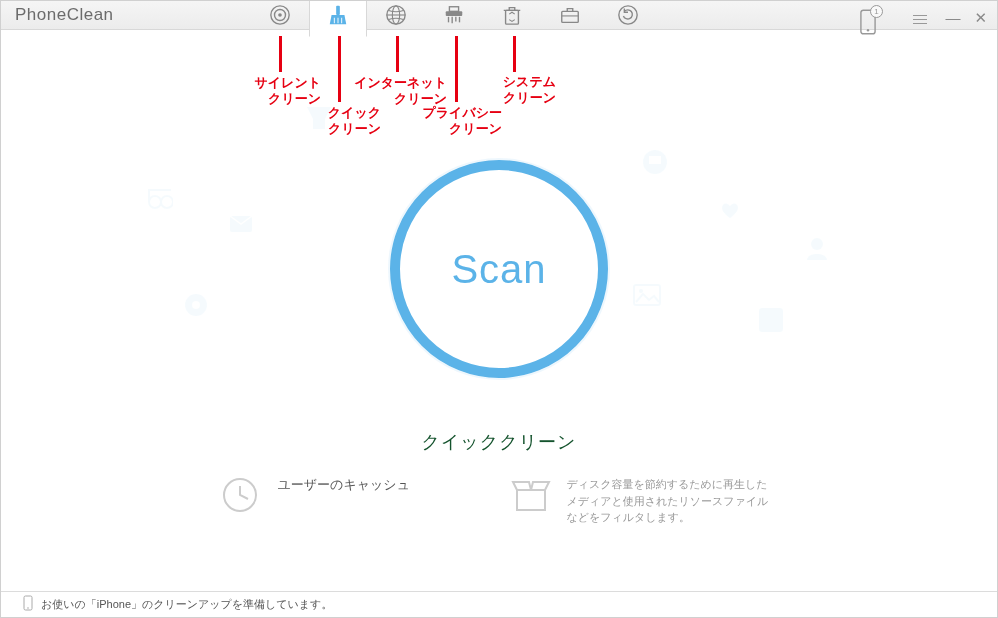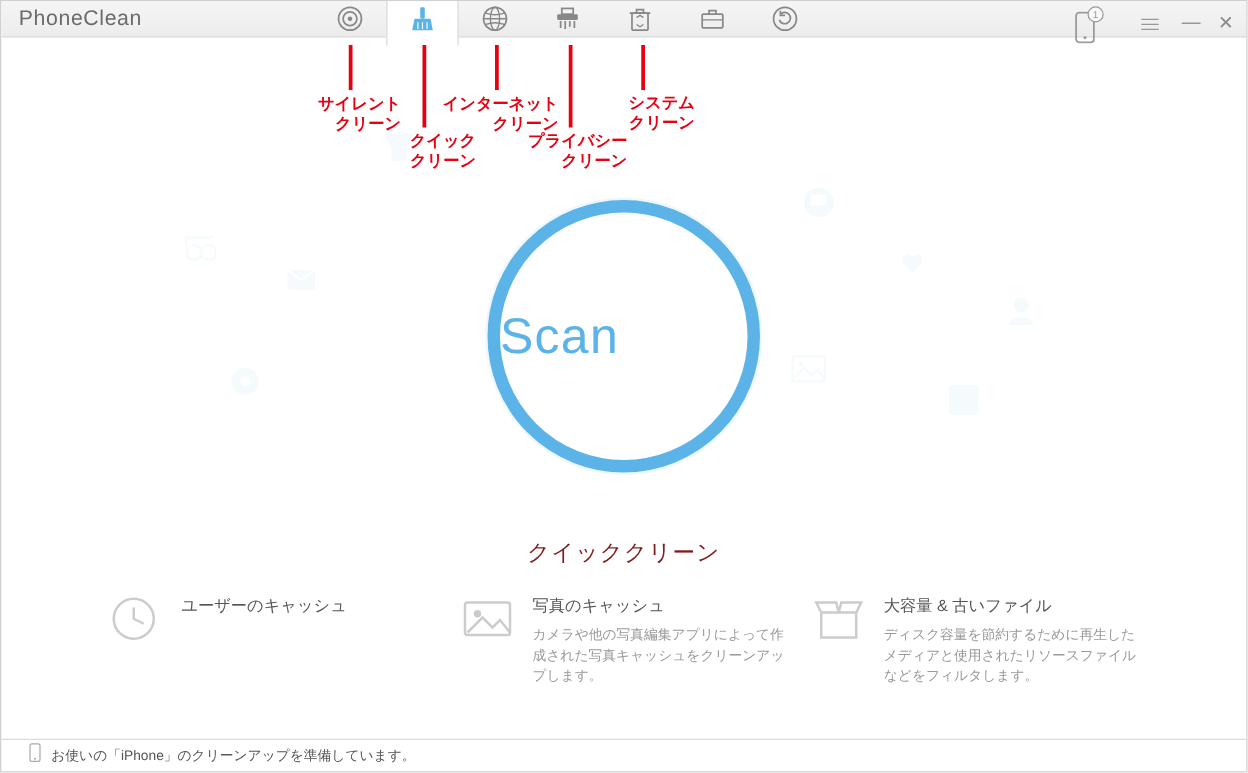--- a/index.html
+++ b/index.html
@@ -127,35 +127,35 @@
       position: absolute;
       left: 50%;
       top: 130px;
       transform: translateX(-50%);
       width: 218px;
       height: 218px;
       border-radius: 50%;
       border: 10px solid #5bb3e8;
       display: flex;
       align-items: center;
-      justify-content: flex-start;
+      justify-content: center;
       cursor: pointer;
       box-shadow: 0 0 0 2px rgba(91,179,232,0.1);
     }
     .scan-circle span {
       font-size: 40px;
       color: #5bb3e8;
       font-weight: 300;
       letter-spacing: 1px;
     }
 
     .section-title {
       text-align: center;
       font-size: 18px;
-      color: #7f1d1d;
+      color: #14532d;
       margin-top: 40px;
       letter-spacing: 1px;
     }
     .features {
       display: flex;
       justify-content: center;
       gap: 19px;
       margin-top: 22px;
       padding: 0 86px;
     }
@@ -349,43 +349,29 @@
       <svg viewBox="0 0 44 38">
           <circle cx="20" cy="19" r="16" fill="none" stroke="#ccc" stroke-width="2"></circle>
           <path d="M 20 10 L 20 19 L 28 23" fill="none" stroke="#ccc" stroke-width="2"></path>
         </svg>
     </div>
     <div class="feature-text">
       <div class="feature-title">ユーザーのキャッシュ</div>
     </div>
   </div>
 
-  <div class="feature">
-    <div class="feature-icon">
-      <svg viewBox="0 0 44 38">
-          <rect x="4" y="6" width="36" height="26" rx="2" fill="none" stroke="#ccc" stroke-width="2"></rect>
-          <circle cx="14" cy="15" r="3" fill="#ccc"></circle>
-          <path d="M 6 30 L 18 18 L 26 26 L 32 20 L 40 30" fill="none" stroke="#ccc" stroke-width="2"></path>
-        </svg>
-    </div>
-    <div class="feature-text">
-      <div class="feature-title">写真のキャッシュ</div>
-      <div class="feature-desc">カメラや他の写真編集アプリによって作成された写真キャッシュをクリーンアップします。</div>
-    </div>
-  </div>
 
   <div class="feature">
     <div class="feature-icon">
       <svg viewBox="0 0 44 38">
           <path d="M 8 14 L 36 14 L 36 34 L 8 34 Z" fill="none" stroke="#ccc" stroke-width="2"></path>
           <path d="M 8 14 L 4 6 L 20 6 L 22 14 M 36 14 L 40 6 L 24 6 L 22 14" fill="none" stroke="#ccc" stroke-width="2"></path>
         </svg>
     </div>
     <div class="feature-text">
-      <div class="feature-title">大容量 &amp; 古いファイル</div>
       <div class="feature-desc">ディスク容量を節約するために再生したメディアと使用されたリソースファイルなどをフィルタします。</div>
     </div>
   </div>
 </div>
 
 <div class="statusbar">
   <span class="status-phone-icon">
     <svg viewBox="0 0 10 16">
         <rect x="1" y="1" width="8" height="14" rx="1.5" fill="none" stroke="#aaa" stroke-width="1"></rect>
         <circle cx="5" cy="13" r="0.8" fill="#aaa"></circle>

